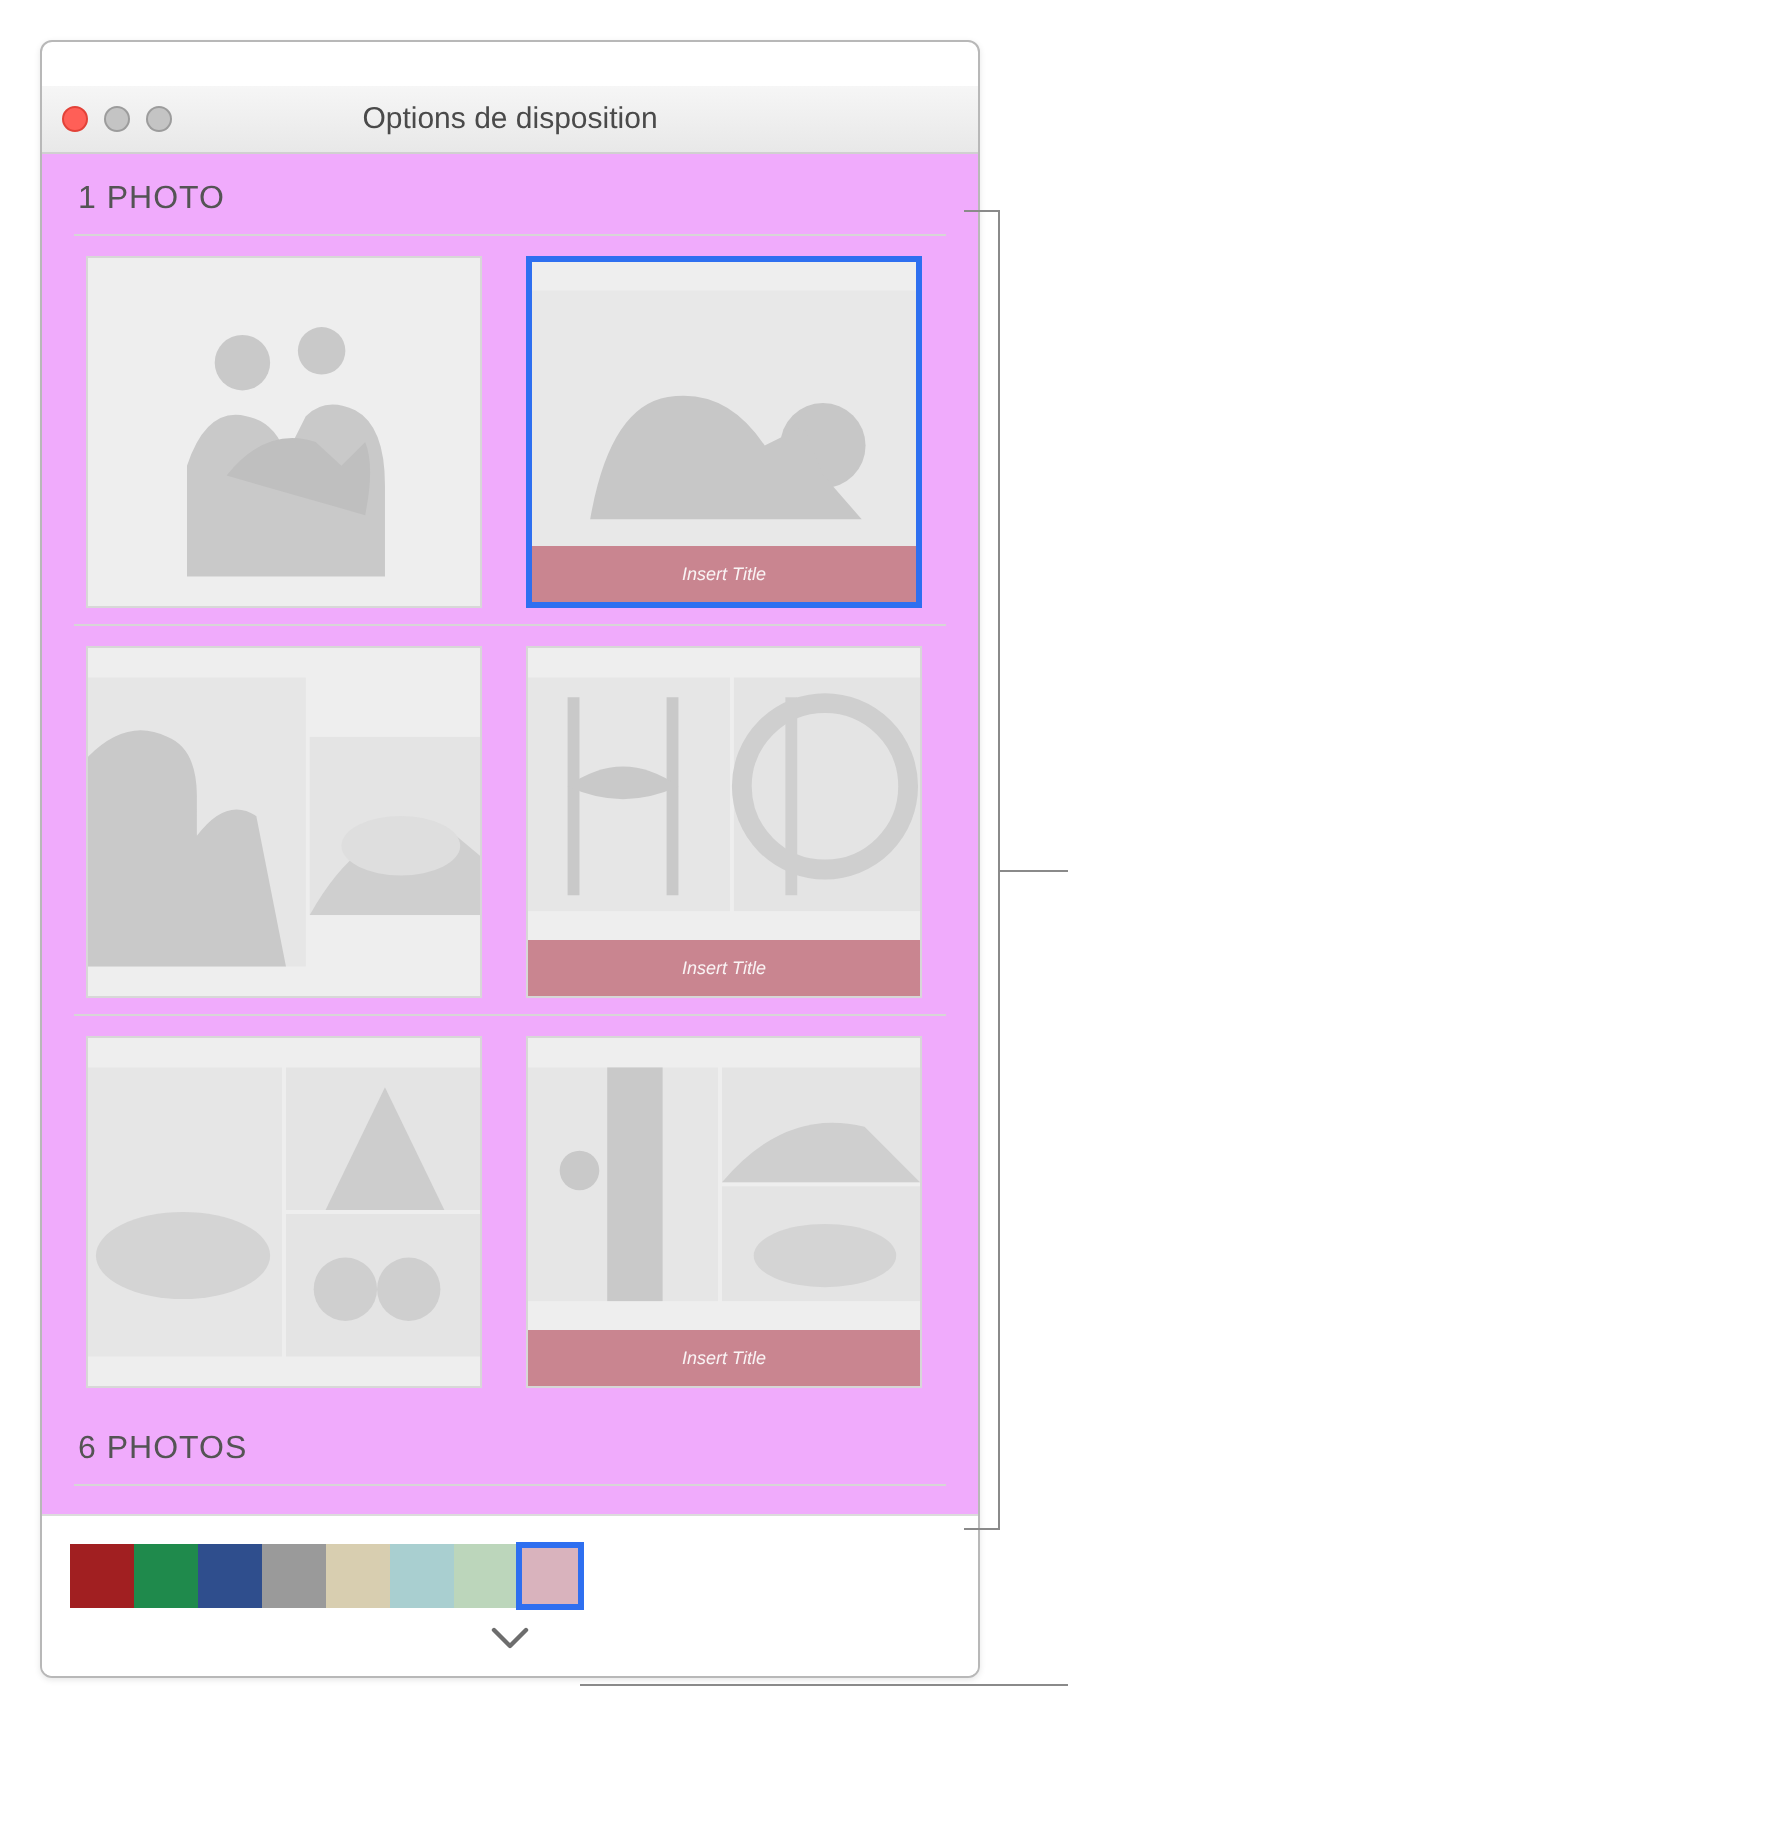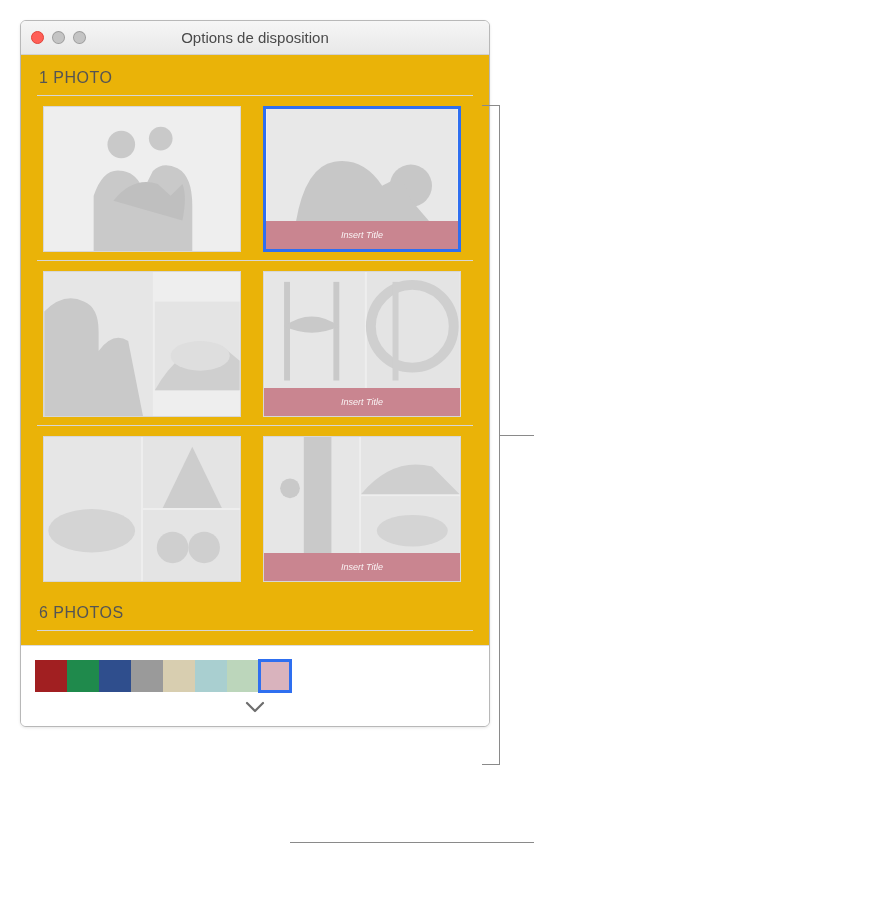--- a/index.html
+++ b/index.html
@@ -22,20 +22,21 @@
     position: relative;
   }
   .titlebar {
     height: 34px;
     background: linear-gradient(#f6f6f6,#e8e8e8);
     border-bottom: 1px solid #d0d0d0;
     display: flex;
     align-items: center;
     padding: 0 10px;
     position: relative;
+    margin-top: 22px;
   }
   .traffic {
     display: flex;
     gap: 8px;
     align-items: center;
   }
   .tl-btn {
     width: 13px; height: 13px; border-radius: 50%;
     border: 0.5px solid rgba(0,0,0,0.2);
   }
@@ -44,42 +45,42 @@
   .tl-zoom  { background: #c4c4c4; }
   .titlebar .title {
     position: absolute;
     left: 0; right: 0;
     text-align: center;
     font-size: 15px;
     color: #4a4a4a;
     pointer-events: none;
   }
   .body {
-    background: #eab308;
+    background: #f0abfc;
     padding: 0 0 4px 0;
   }
   .section-hdr {
     font-size: 16px;
     letter-spacing: 0.5px;
     color: #545454;
     padding: 14px 18px 8px;
   }
   .rule {
     height: 1px;
     background: #d6d6d6;
     margin: 0 16px 10px;
   }
   .thumb-row {
     display: flex;
     gap: 22px;
     padding: 0 22px 8px;
   }
   .thumb {
     width: 198px;
-    height: 146px;
+    height: 176px;
     background: #eeeeee;
     border: 1px solid #d7d7d7;
     position: relative;
     overflow: hidden;
     cursor: pointer;
   }
   .thumb.selected { border: 3px solid #2e6ff0; }
   .thumb svg { width: 100%; height: 100%; display:block; }
   .caption-band {
     position: absolute;

